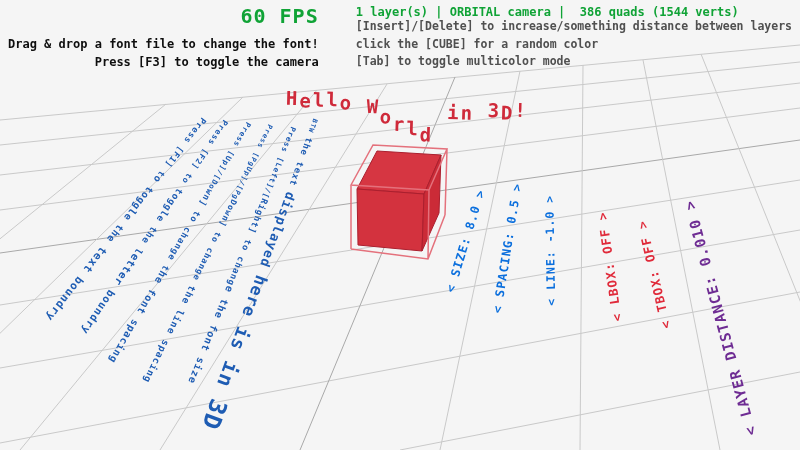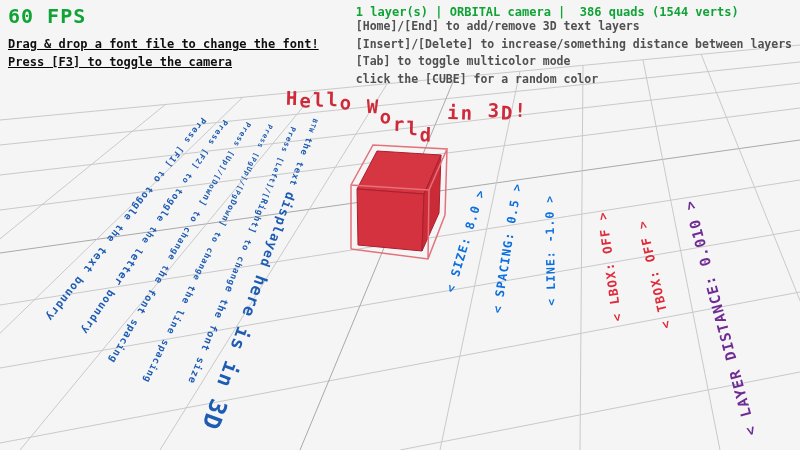--- a/index.html
+++ b/index.html
@@ -25,24 +25,24 @@
     font-weight:bold;line-height:1;letter-spacing:1px;z-index:2;
   }
   .ground-help{color:var(--ground);}
   .ground-note{color:var(--ground);}
   #wave-title{
     position:absolute;left:286px;top:92px;z-index:4;white-space:pre;
     color:var(--title);font-weight:bold;font-size:19px;letter-spacing:2px;
     transform:rotate(1.5deg);line-height:1;
   }
   #wave-title span{display:inline-block;}
-  .hud{position:absolute;z-index:5;line-height:1;}
+  .hud{position:absolute;z-index:5;line-height:1;text-align:right;}
   #hud-left{left:8px;top:6px;}
   #fps{color:var(--green);font-size:20px;font-weight:bold;letter-spacing:1px;}
-  .left-help{margin-top:9px;text-decoration:underline;}
+  .left-help{margin-top:9px;}
   .left-help .hud-line{
     color:var(--dark);font-size:12px;font-weight:bold;line-height:18px;white-space:pre;
   }
   .left-help .hud-line:nth-child(3){margin-top:17px;margin-left:28px;}
   #hud-right{right:8px;top:6px;text-align:left;}
   #stats{color:var(--green);font-size:12px;font-weight:bold;white-space:pre;}
   .right-help .hud-line{
     color:var(--gray);font-size:11.5px;font-weight:bold;line-height:17.5px;white-space:pre;
   }
 </style>
@@ -101,18 +101,17 @@
   <div id="fps">60 FPS</div>
   <div class="left-help">
     <div class="hud-line">Drag &amp; drop a font file to change the font!</div>
     <div class="hud-line">Press [F3] to toggle the camera</div>
   </div>
 </div>
 
 <div id="hud-right" class="hud">
   <div id="stats">1 layer(s) | ORBITAL camera |  386 quads (1544 verts)</div>
   <div class="right-help">
-    <div class="hud-line">[Home]/[End] to add/remove 3D text layers</div>
     <div class="hud-line">[Insert]/[Delete] to increase/something distance between layers</div>
+    <div class="hud-line">click the [CUBE] for a random color</div>
     <div class="hud-line">[Tab] to toggle multicolor mode</div>
-    <div class="hud-line">click the [CUBE] for a random color</div>
   </div>
 </div>
 
 </body></html>

